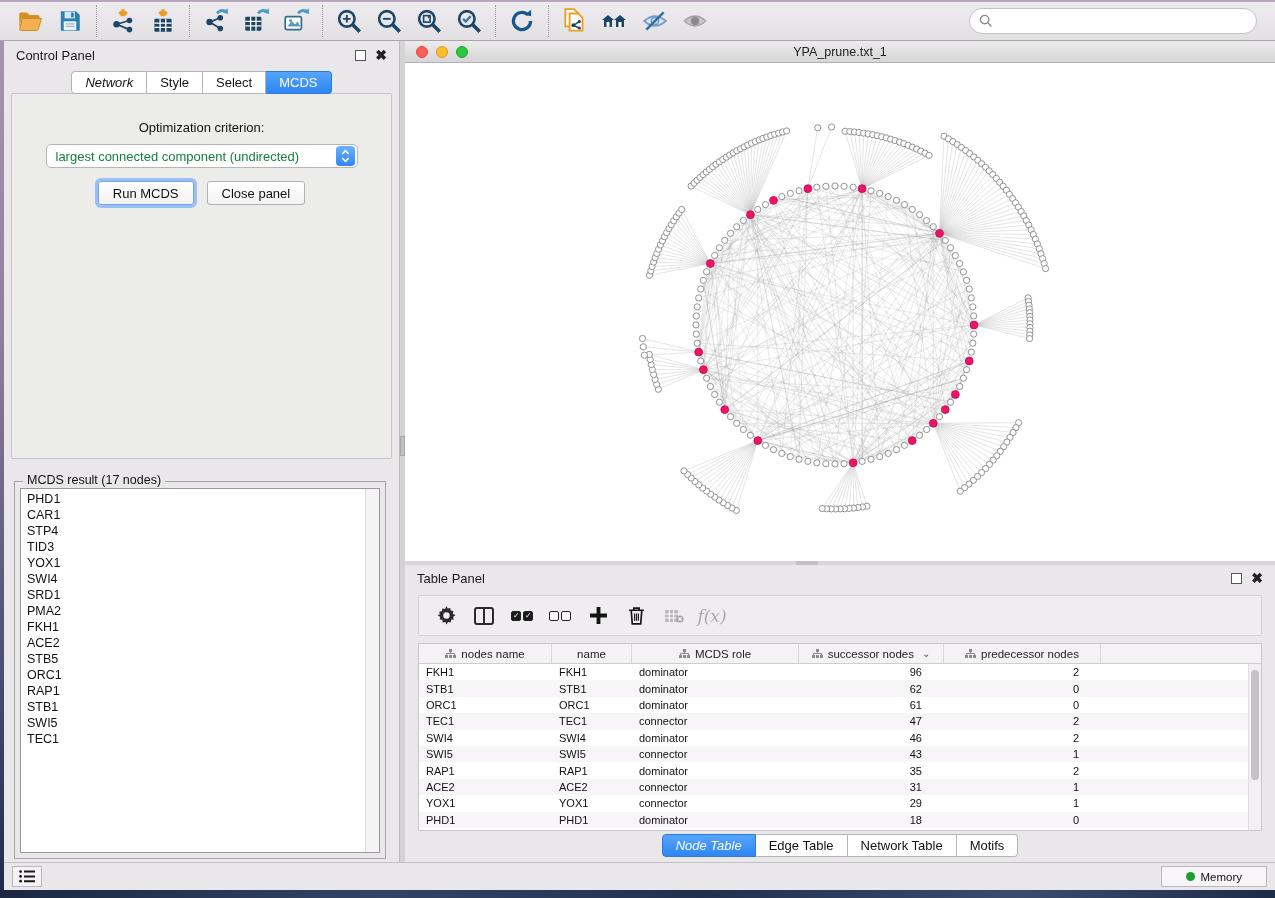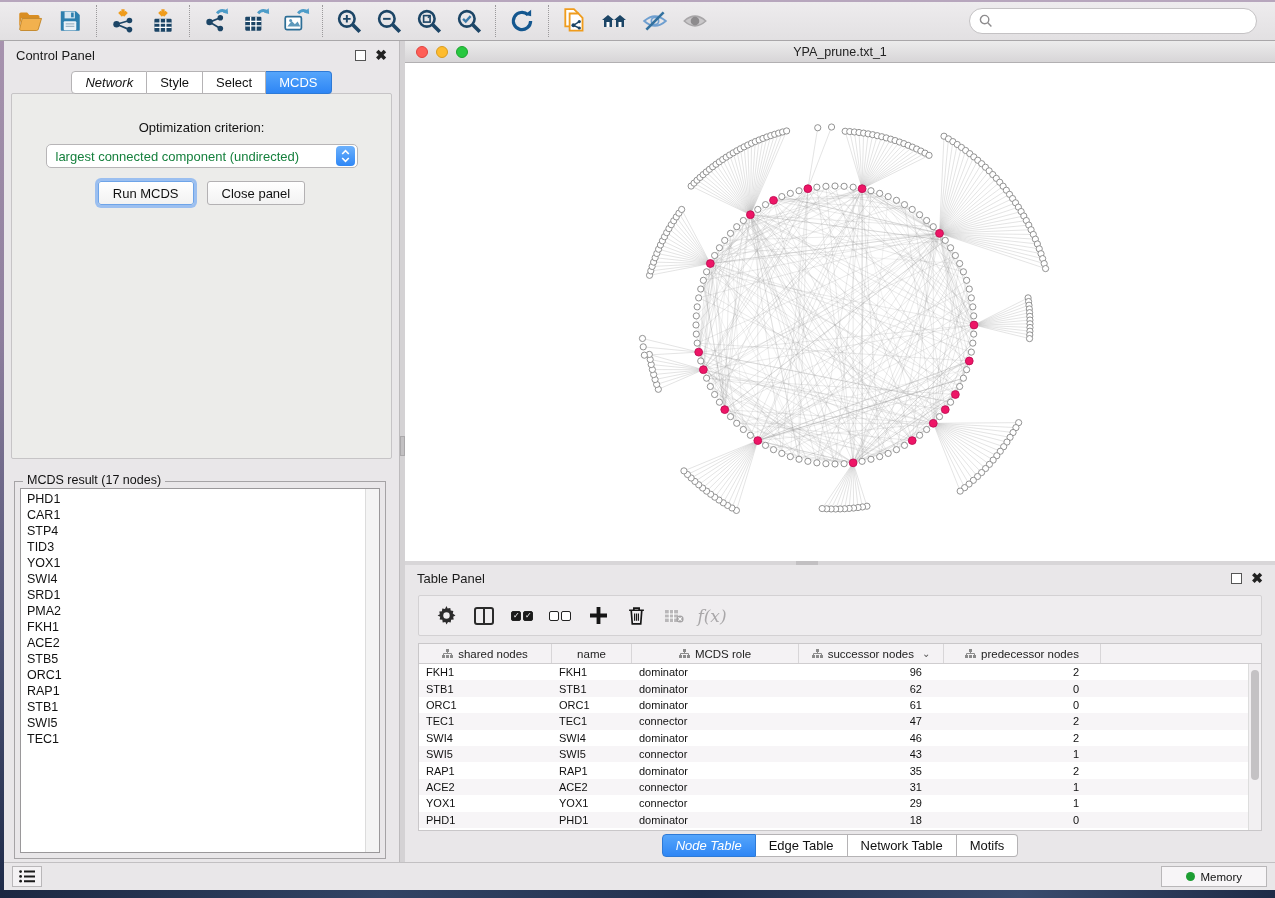--- a/index.html
+++ b/index.html
@@ -1142,21 +1142,21 @@
   <div class="node-table">
     <div class="nt-headrow" id="nt-head">
         <div class="nt-th" style="width: 133px;">
           <svg width="11" height="10" viewBox="0 0 11 10">
             <rect x="4" y="0" width="3" height="3" fill="#8a8a8a"></rect>
             <rect x="0" y="6" width="3" height="3" fill="#8a8a8a"></rect>
             <rect x="4" y="6" width="3" height="3" fill="#8a8a8a"></rect>
             <rect x="8" y="6" width="3" height="3" fill="#8a8a8a"></rect>
             <path d="M5.5 3v1.5M1.5 6V4.5h8V6" stroke="#8a8a8a" fill="none"></path>
           </svg>
-          <span>shared nodes</span>
+          <span>nodes name</span>
         </div>
         <div class="nt-th" style="width: 80px;">
           <span>name</span>
         </div>
         <div class="nt-th" style="width: 167px;">
           <svg width="11" height="10" viewBox="0 0 11 10">
             <rect x="4" y="0" width="3" height="3" fill="#8a8a8a"></rect>
             <rect x="0" y="6" width="3" height="3" fill="#8a8a8a"></rect>
             <rect x="4" y="6" width="3" height="3" fill="#8a8a8a"></rect>
             <rect x="8" y="6" width="3" height="3" fill="#8a8a8a"></rect>

